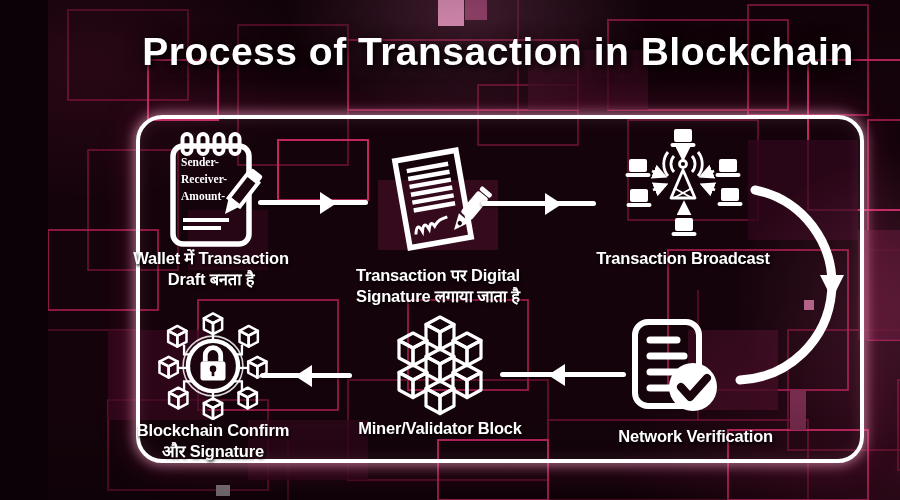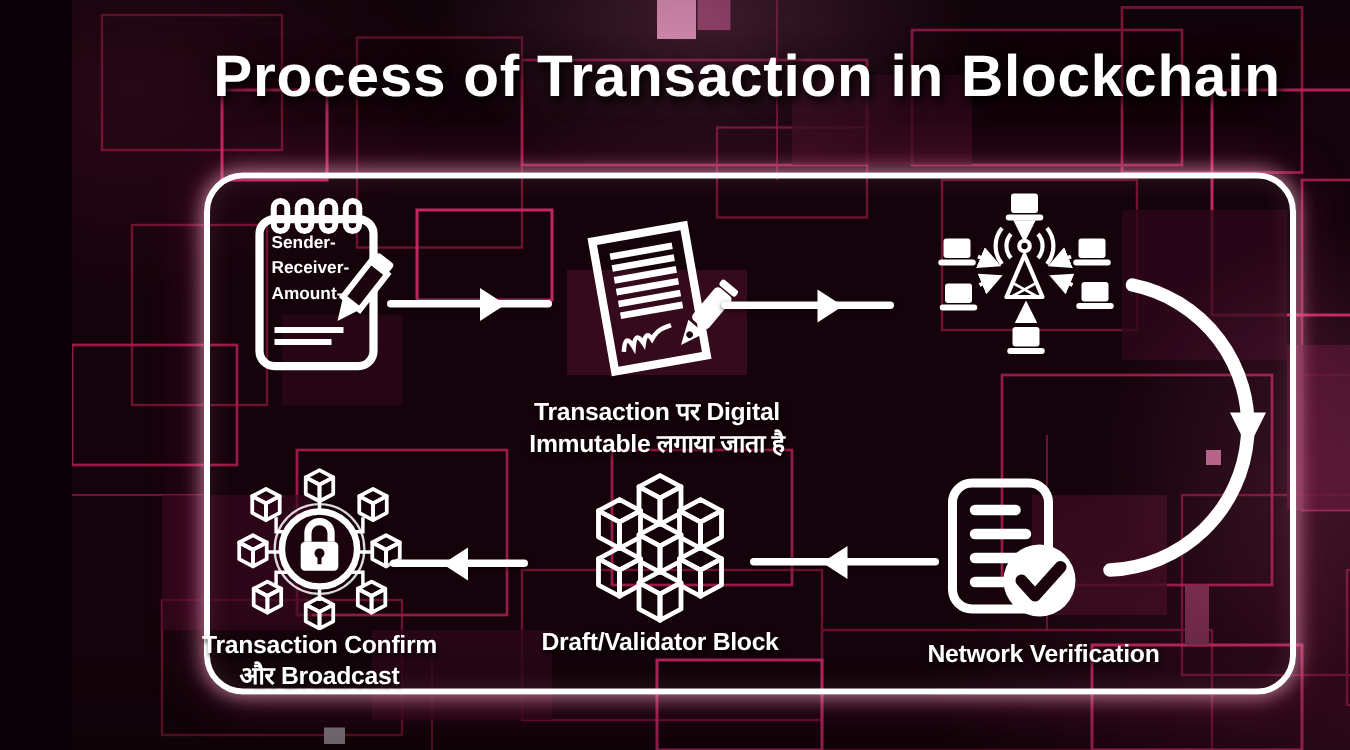--- a/index.html
+++ b/index.html
@@ -109,21 +109,21 @@
       <rect x="756" y="300" width="10" height="10" fill="#b06487"></rect>
     </g>
   </svg>
   <div class="glows"></div>
 
   <div class="title">Process of Transaction in Blockchain</div>
 
   <div class="panel"></div>
 
   <div class="step" style="left:63px;top:130px;width:200px;">
-    <div class="icon-wrap" style="height:118px;">
+    <div class="icon-wrap" style="height:118px;font-family:Liberation Serif, serif;">
       <svg width="108" height="118" viewBox="0 0 108 118">
         <rect x="16" y="16" width="76" height="98" rx="10" fill="none" stroke="#fff" stroke-width="5.5"></rect>
         <g fill="none" stroke="#fff" stroke-width="4">
           <rect x="25.5" y="4" width="9" height="20" rx="4.5"></rect>
           <rect x="41.5" y="4" width="9" height="20" rx="4.5"></rect>
           <rect x="57.5" y="4" width="9" height="20" rx="4.5"></rect>
           <rect x="73.5" y="4" width="9" height="20" rx="4.5"></rect>
         </g>
         <rect x="26" y="88" width="46" height="4" fill="#fff"></rect>
         <rect x="26" y="96" width="38" height="4" fill="#fff"></rect>
@@ -131,20 +131,24 @@
           <polygon points="0,0 -7,-15 7,-15" fill="#fff"></polygon>
           <rect x="-7" y="-45" width="14" height="30" fill="#1b040d" stroke="#fff" stroke-width="4"></rect>
           <rect x="-7" y="-53" width="14" height="8" rx="2.5" fill="#fff"></rect>
         </g>
       </svg>
       <div class="note-text">
         <span>Sender-</span>
         <span>Receiver-</span>
         <span>Amount-</span>
       </div>
+    </div>
+    <div class="lbl">
+      <div>Wallet में Transaction</div>
+      <div>Draft बनता है</div>
     </div>
   </div>
 
   <div class="step" style="left:285px;top:147px;width:210px;">
     <div class="icon-wrap" style="height:118px;">
       <svg width="125" height="118" viewBox="0 0 125 118">
         <g transform="rotate(-10 57 52)">
           <rect x="26" y="8" width="62" height="88" fill="none" stroke="#fff" stroke-width="5.5"></rect>
           <g stroke="#fff" stroke-width="4.5">
             <line x1="36" y1="20" x2="78" y2="20"></line>
@@ -159,21 +163,21 @@
         <g transform="translate(78,83) rotate(40)">
           <polygon points="0,0 -7,-16 7,-16" fill="#fff"></polygon>
           <circle cx="0" cy="-9" r="2.2" fill="#1b040d"></circle>
           <rect x="-7" y="-46" width="14" height="28" rx="3" fill="#fff"></rect>
           <rect x="-7" y="-52" width="14" height="5" rx="2" fill="#fff"></rect>
         </g>
       </svg>
     </div>
     <div class="lbl">
       <div>Transaction पर Digital</div>
-      <div>Immutable लगाया जाता है</div>
+      <div>Signature लगाया जाता है</div>
     </div>
   </div>
 
   <div class="step" style="left:535px;top:124px;width:200px;">
     <div class="icon-wrap" style="height:112px;">
       <svg width="150" height="112" viewBox="0 0 150 112">
         <defs>
           <g id="lap">
             <rect x="-9" y="-7" width="18" height="13" rx="2" fill="#fff"></rect>
             <rect x="-12.5" y="7" width="25" height="4" rx="2" fill="#fff"></rect>
@@ -202,20 +206,21 @@
           <line x1="75" y1="24" x2="75" y2="34"></line>
           <line x1="76" y1="90" x2="76" y2="80"></line>
           <line x1="44" y1="47" x2="56" y2="52"></line>
           <line x1="45" y1="66" x2="57" y2="61"></line>
           <line x1="106" y1="47" x2="94" y2="52"></line>
           <line x1="107" y1="66" x2="95" y2="61"></line>
         </g>
       </svg>
     </div>
     <div class="lbl" style="margin-top:12px;">
+      <div>Transaction Broadcast</div>
     </div>
   </div>
 
   <div class="step" style="left:525px;top:318px;width:200px;">
     <div class="icon-wrap" style="height:96px;">
       <svg width="100" height="96" viewBox="0 0 100 96">
         <rect x="12" y="4" width="64" height="84" rx="13" fill="none" stroke="#fff" stroke-width="6"></rect>
         <g stroke="#fff" stroke-width="7" stroke-linecap="round">
           <line x1="27" y1="22" x2="54" y2="22"></line>
           <line x1="27" y1="38" x2="61" y2="38"></line>
@@ -245,21 +250,21 @@
         <use href="#cub" x="52" y="20"></use>
         <use href="#cub" x="25" y="36"></use>
         <use href="#cub" x="79" y="36"></use>
         <use href="#cub" x="52" y="52"></use>
         <use href="#cub" x="25" y="68"></use>
         <use href="#cub" x="79" y="68"></use>
         <use href="#cub" x="52" y="84"></use>
       </svg>
     </div>
     <div class="lbl">
-      <div>Draft/Validator Block</div>
+      <div>Miner/Validator Block</div>
     </div>
   </div>
 
   <div class="step" style="left:70px;top:312px;width:190px;">
     <div class="icon-wrap" style="height:108px;">
       <svg width="116" height="108" viewBox="0 0 116 112">
         <defs>
           <g id="cubs" fill="none" stroke="#fff" stroke-width="2.6" stroke-linejoin="round">
             <path d="M0,-11.5 L9.5,-6.5 L0,-1.5 L-9.5,-6.5 Z"></path>
             <path d="M-9.5,-6.5 L-9.5,5 L0,10 L0,-1.5 Z"></path>
@@ -286,22 +291,22 @@
         <use href="#cubs" x="58" y="101"></use>
         <circle cx="58" cy="56" r="26" fill="#1b040d" stroke="#fff" stroke-width="4.5"></circle>
         <circle cx="58" cy="56" r="31" fill="none" stroke="#fff" stroke-width="1.6" opacity=".85"></circle>
         <path d="M50,51 v-6 a8,8 0 0 1 16,0 v6" fill="none" stroke="#fff" stroke-width="5"></path>
         <rect x="45" y="51" width="26" height="20" rx="3" fill="#fff"></rect>
         <circle cx="58" cy="59" r="3.4" fill="#1b040d"></circle>
         <rect x="56.6" y="60" width="2.8" height="6.5" fill="#1b040d"></rect>
       </svg>
     </div>
     <div class="lbl">
-      <div>Transaction Confirm</div>
-      <div>और Broadcast</div>
+      <div>Blockchain Confirm</div>
+      <div>और Signature</div>
     </div>
   </div>
 
   <div class="harrow right" style="left:210px;top:200px;width:110px;"></div>
   <div class="harrow right" style="left:433px;top:201px;width:115px;"></div>
   <div class="harrow left" style="left:452px;top:372px;width:126px;"></div>
   <div class="harrow left" style="left:212px;top:373px;width:92px;"></div>
 
   <svg class="curve" width="156" height="216" viewBox="0 0 156 216">
     <path d="M57,14 A96,96 0 0 1 42,204" fill="none" stroke="#fff" stroke-width="9" stroke-linecap="round"></path>

